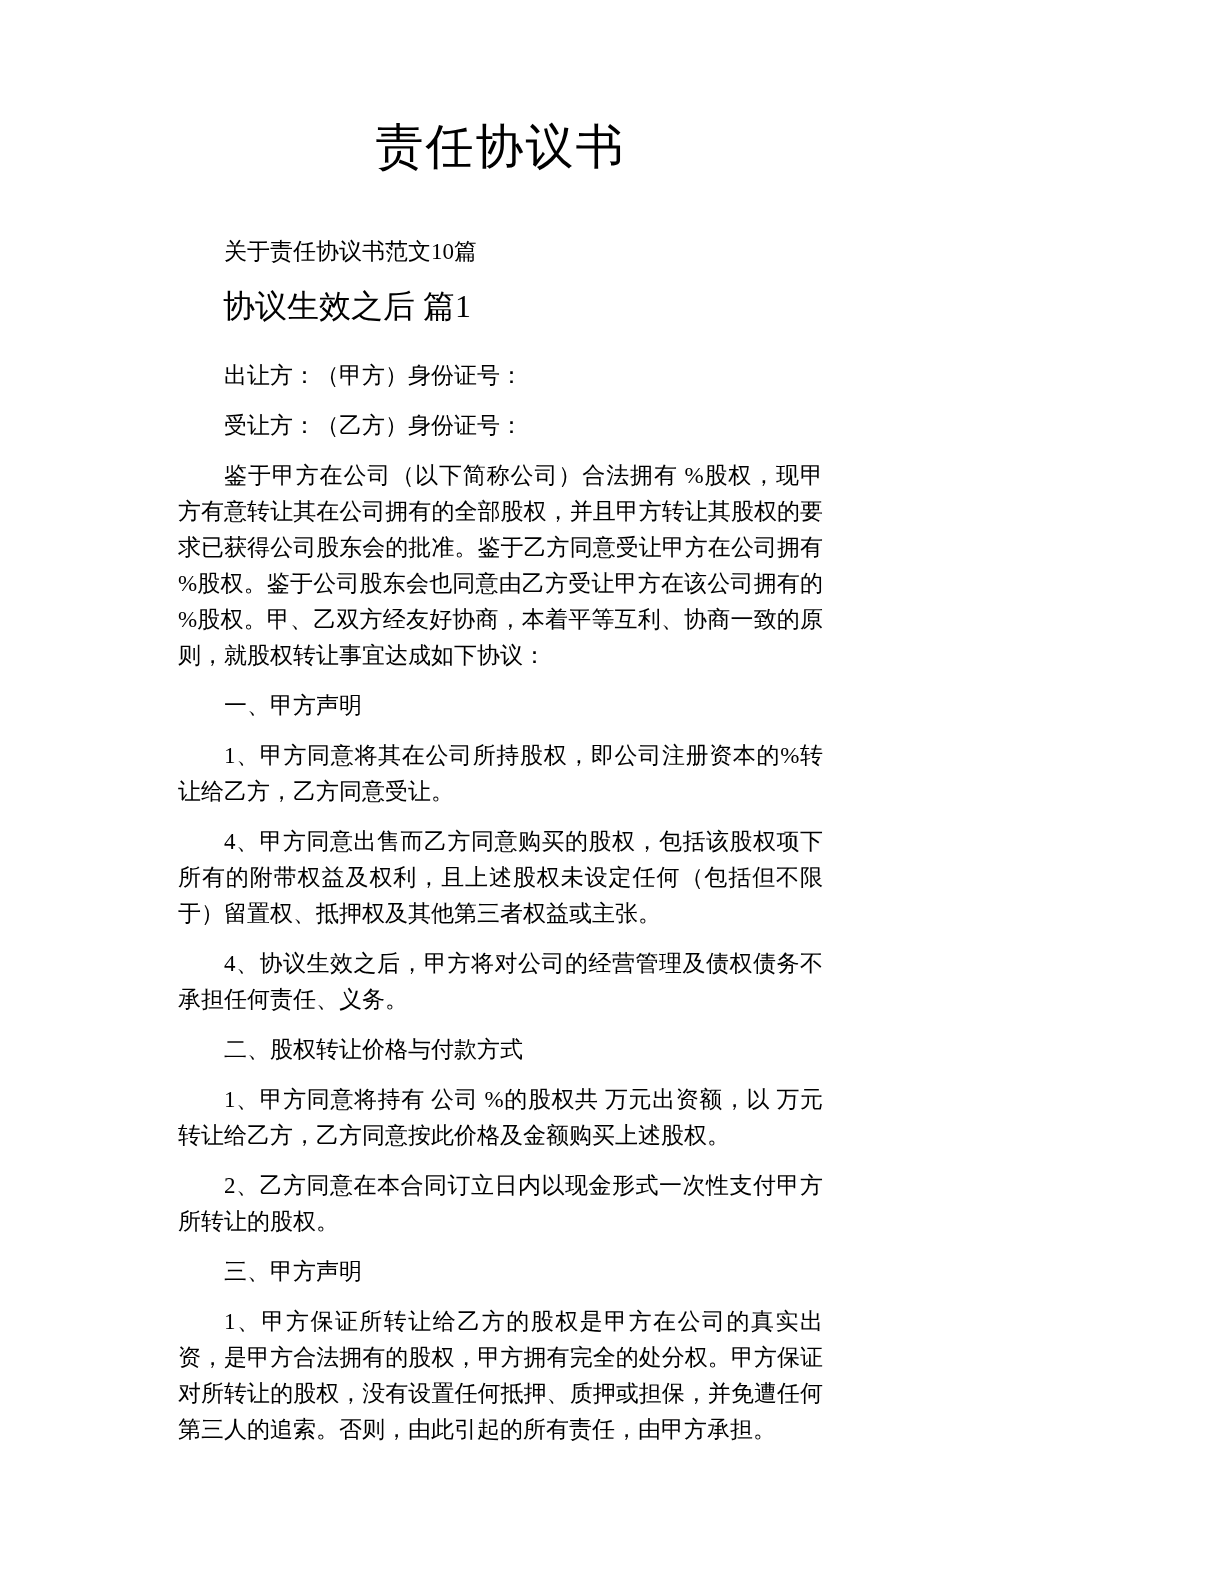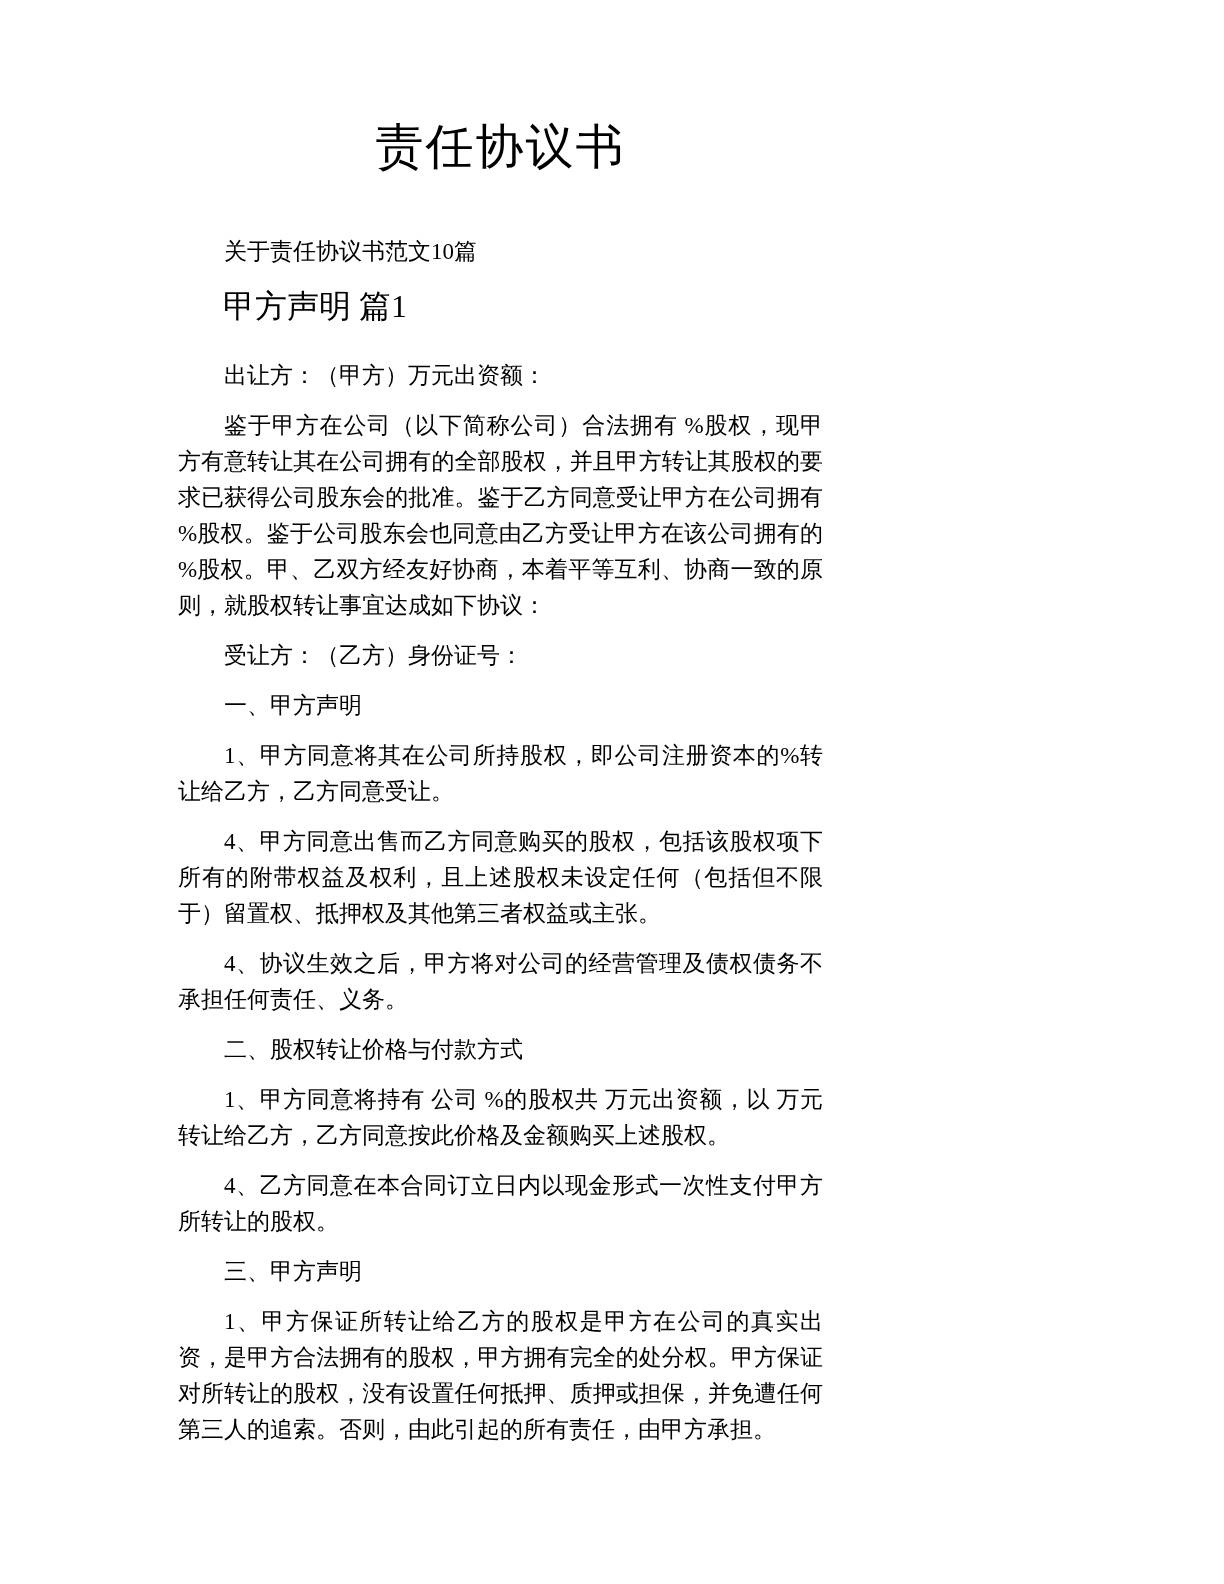--- a/index.html
+++ b/index.html
@@ -48,39 +48,39 @@
 </style>
 </head>
 <body>
 
 <div class="page">
 
   <h1 class="doc-title">责任协议书</h1>
 
   <p class="para subtitle">关于责任协议书范文10篇</p>
 
-  <h2 class="part-heading">甲方声明 篇1</h2>
+  <h2 class="part-heading">协议生效之后 篇1</h2>
 
-  <p class="para">出让方：（甲方）万元出资额：</p>
+  <p class="para">出让方：（甲方）身份证号：</p>
+
+  <p class="para">受让方：（乙方）身份证号：</p>
 
   <p class="para">鉴于甲方在公司（以下简称公司）合法拥有 %股权，现甲方有意转让其在公司拥有的全部股权，并且甲方转让其股权的要求已获得公司股东会的批准。鉴于乙方同意受让甲方在公司拥有 %股权。鉴于公司股东会也同意由乙方受让甲方在该公司拥有的 %股权。甲、乙双方经友好协商，本着平等互利、协商一致的原则，就股权转让事宜达成如下协议：</p>
-
-  <p class="para">受让方：（乙方）身份证号：</p>
 
   <p class="para">一、甲方声明</p>
 
   <p class="para">1、甲方同意将其在公司所持股权，即公司注册资本的%转让给乙方，乙方同意受让。</p>
 
   <p class="para">4、甲方同意出售而乙方同意购买的股权，包括该股权项下所有的附带权益及权利，且上述股权未设定任何（包括但不限于）留置权、抵押权及其他第三者权益或主张。</p>
 
   <p class="para">4、协议生效之后，甲方将对公司的经营管理及债权债务不承担任何责任、义务。</p>
 
   <p class="para">二、股权转让价格与付款方式</p>
 
   <p class="para">1、甲方同意将持有 公司 %的股权共 万元出资额，以 万元转让给乙方，乙方同意按此价格及金额购买上述股权。</p>
 
-  <p class="para">4、乙方同意在本合同订立日内以现金形式一次性支付甲方所转让的股权。</p>
+  <p class="para">2、乙方同意在本合同订立日内以现金形式一次性支付甲方所转让的股权。</p>
 
   <p class="para">三、甲方声明</p>
 
   <p class="para">1、甲方保证所转让给乙方的股权是甲方在公司的真实出资，是甲方合法拥有的股权，甲方拥有完全的处分权。甲方保证对所转让的股权，没有设置任何抵押、质押或担保，并免遭任何第三人的追索。否则，由此引起的所有责任，由甲方承担。</p>
 
 </div>
 
 </body></html>

